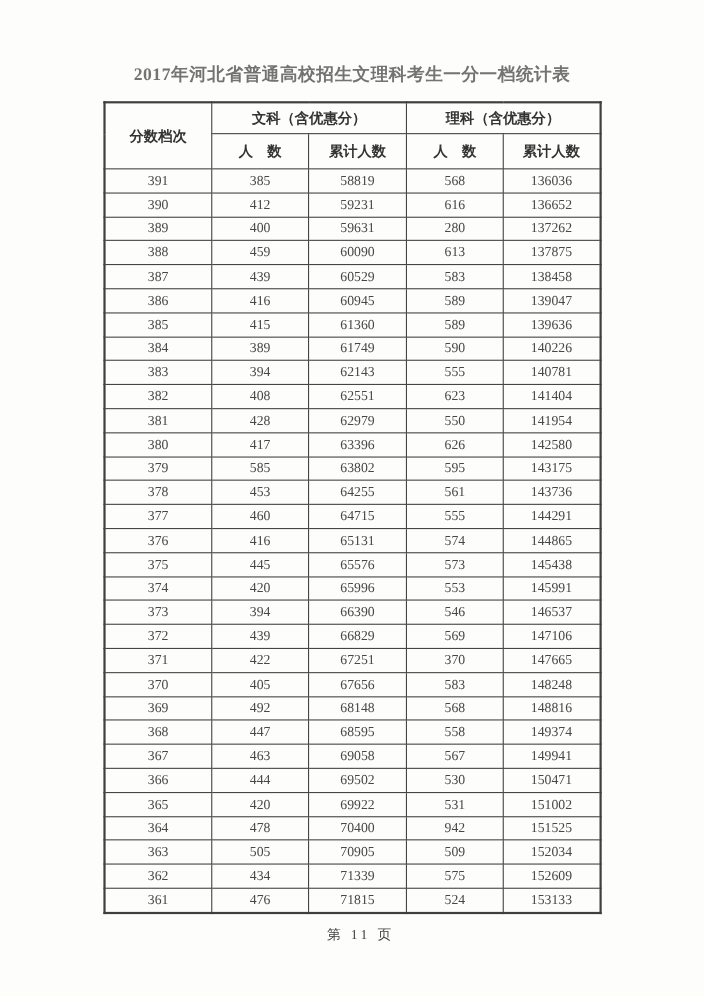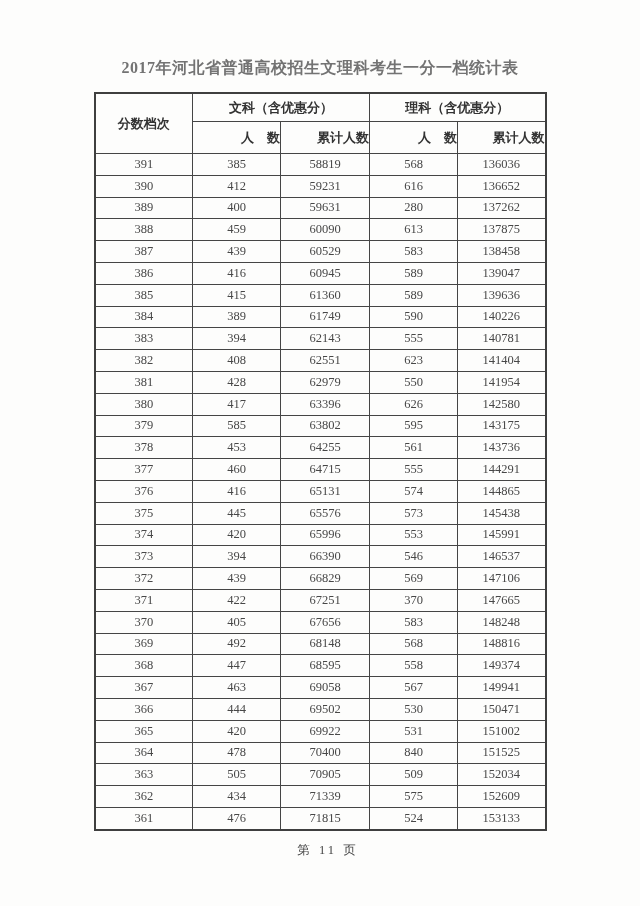--- a/index.html
+++ b/index.html
@@ -41,21 +41,21 @@
     overflow: hidden;
     white-space: nowrap;
   }
   table.stats-table th {
     font-weight: bold;
     font-size: 13px;
     color: #333333;
     border-radius: 12px;
   }
   tr.group-header-row th { height: 27px; }
-  tr.sub-header-row th { height: 31px; text-align: right; }
+  tr.sub-header-row th { height: 31px; }
   th.score-tier-header { font-size: 13px; }
   table.stats-table td {
     height: 20.8px;
     font-size: 12.5px;
     color: #474747;
   }
   .footer {
     margin-top: 11px;
     text-align: center;
     font-size: 12.5px;
@@ -279,21 +279,21 @@
           <td>365</td>
           <td>420</td>
           <td>69922</td>
           <td>531</td>
           <td>151002</td>
         </tr>
         <tr>
           <td>364</td>
           <td>478</td>
           <td>70400</td>
-          <td>840</td>
+          <td>942</td>
           <td>151525</td>
         </tr>
         <tr>
           <td>363</td>
           <td>505</td>
           <td>70905</td>
           <td>509</td>
           <td>152034</td>
         </tr>
         <tr>

